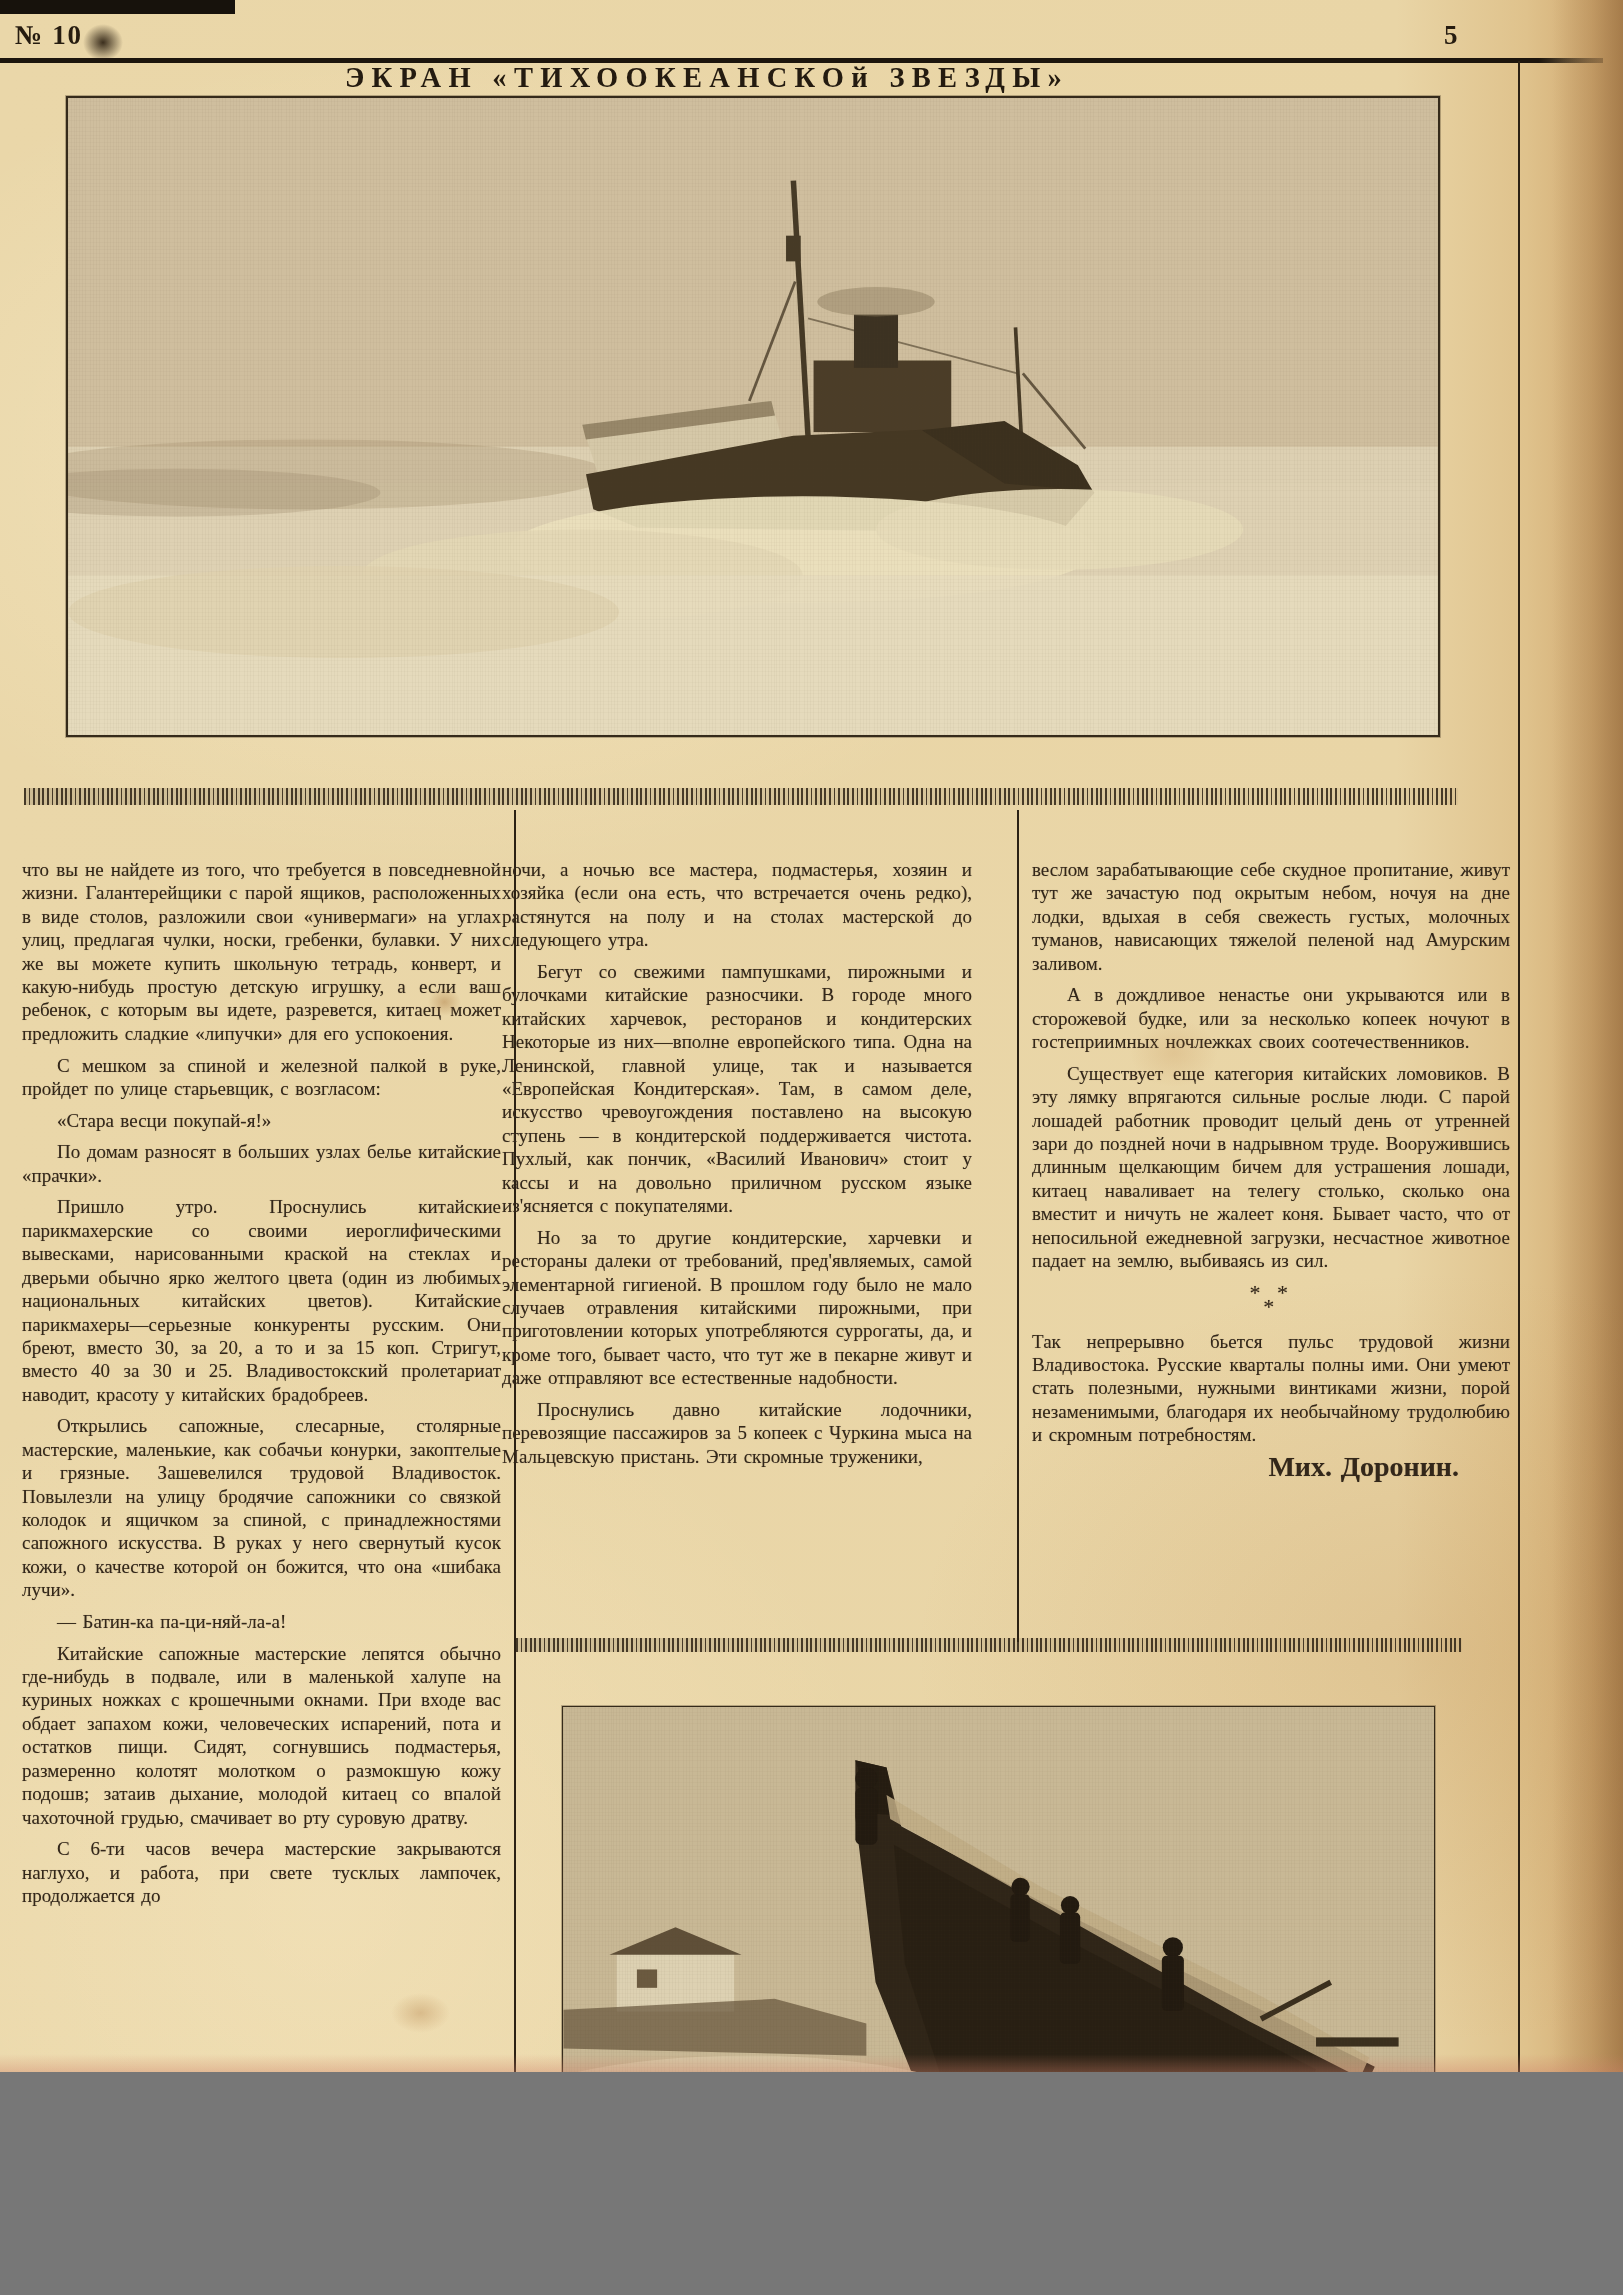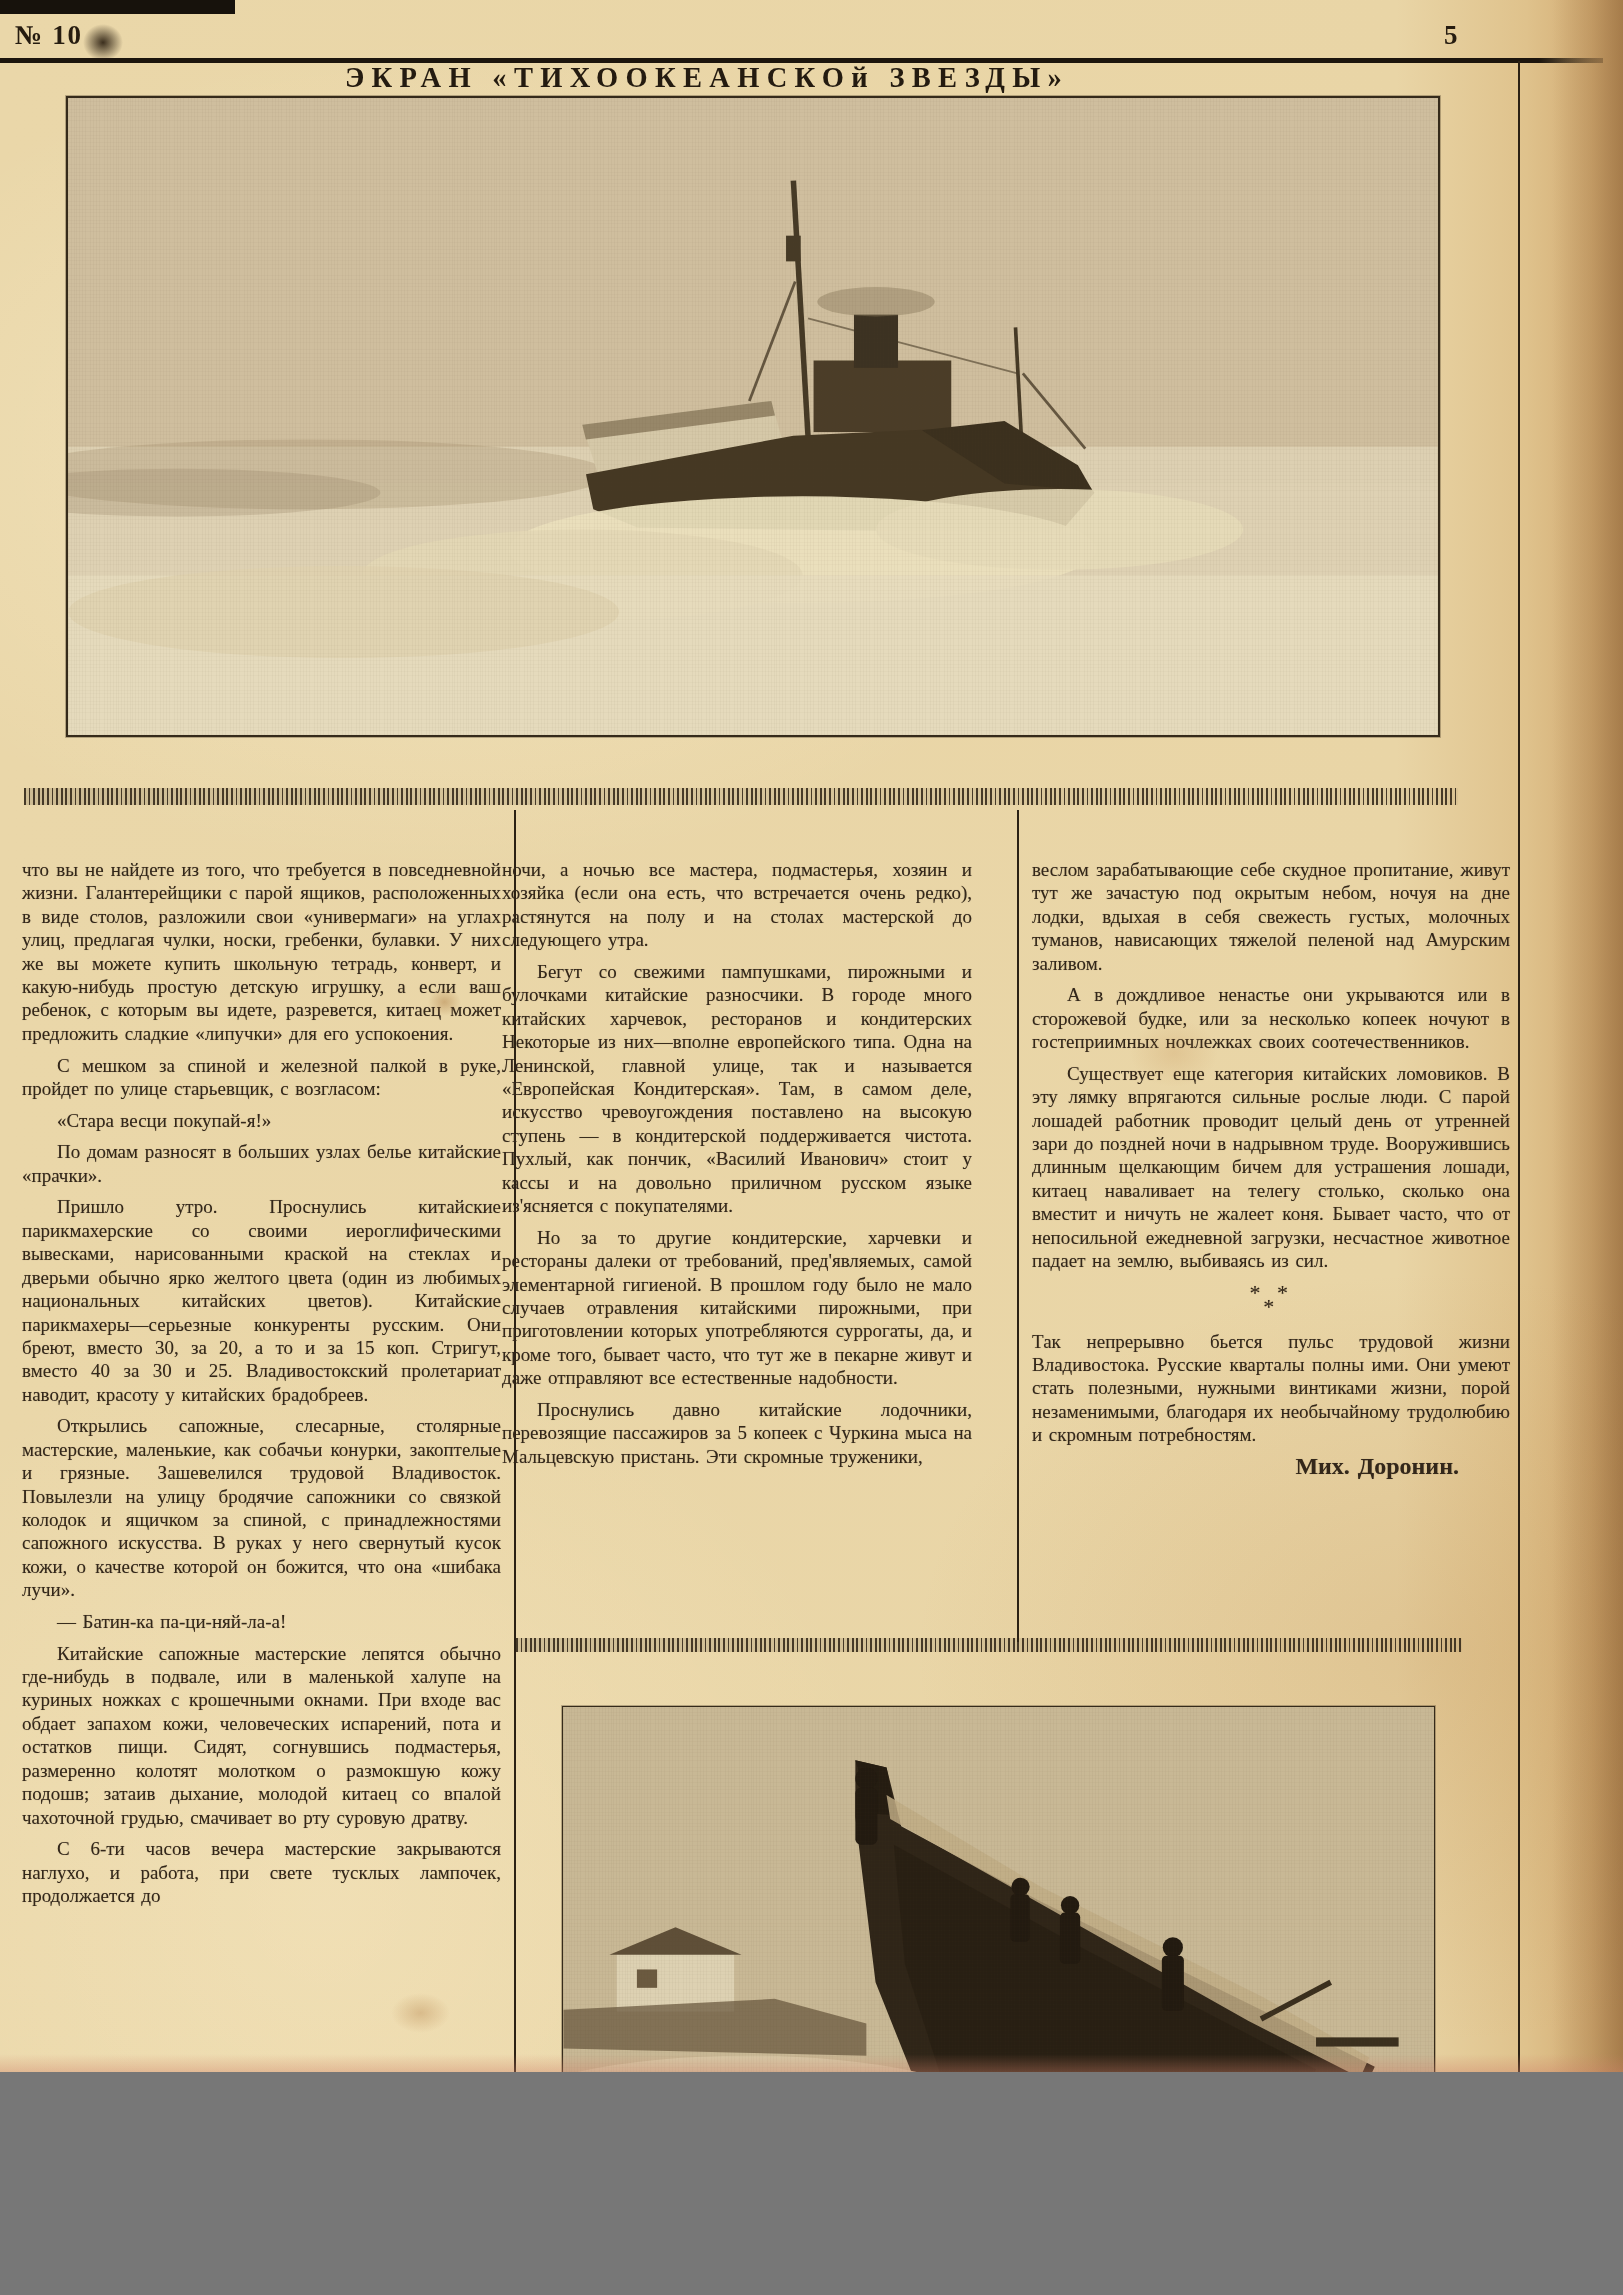--- a/index.html
+++ b/index.html
@@ -44,21 +44,21 @@
   
   .col{position:absolute;top:858px;text-align:justify;font-size:19px;line-height:23.4px;
     word-spacing:1.8px;color:#33271a;text-shadow:0 0 0.9px rgba(51,39,26,.35);}
   .col1{left:22px;width:479px;}
   .col2{left:502px;width:470px;}
   .col3{left:1032px;width:478px;}
   .col p{margin:0 0 8.3px 0;text-indent:35px;}
   .col p.noindent{text-indent:0;}
   .asterism{text-align:center;font-size:22px;line-height:14.7px;letter-spacing:4.6px;
     margin:13px 0 14.7px 0;color:#33271a;}
-  .signature{text-align:right;font-weight:bold;font-size:24px;padding-right:51px;margin-top:5.5px;
+  .signature{text-align:right;font-weight:bold;font-size:28px;padding-right:51px;margin-top:5.5px;
     text-indent:0;}
   
   .stain{border-radius:50%;}
   .stain-ink{left:83px;top:24px;width:40px;height:37px;
     background:radial-gradient(closest-side,rgba(40,28,14,.9),rgba(40,28,14,0));}
   .stain-a{left:428px;top:988px;width:33px;height:27.5px;
     background:radial-gradient(closest-side,rgba(150,92,32,.35),rgba(150,92,32,0));}
   .stain-b{left:391px;top:1993px;width:59px;height:40px;
     background:radial-gradient(closest-side,rgba(160,100,40,.28),rgba(160,100,40,0));}
   .stain-c{left:1130px;top:1019px;width:88px;height:68px;

